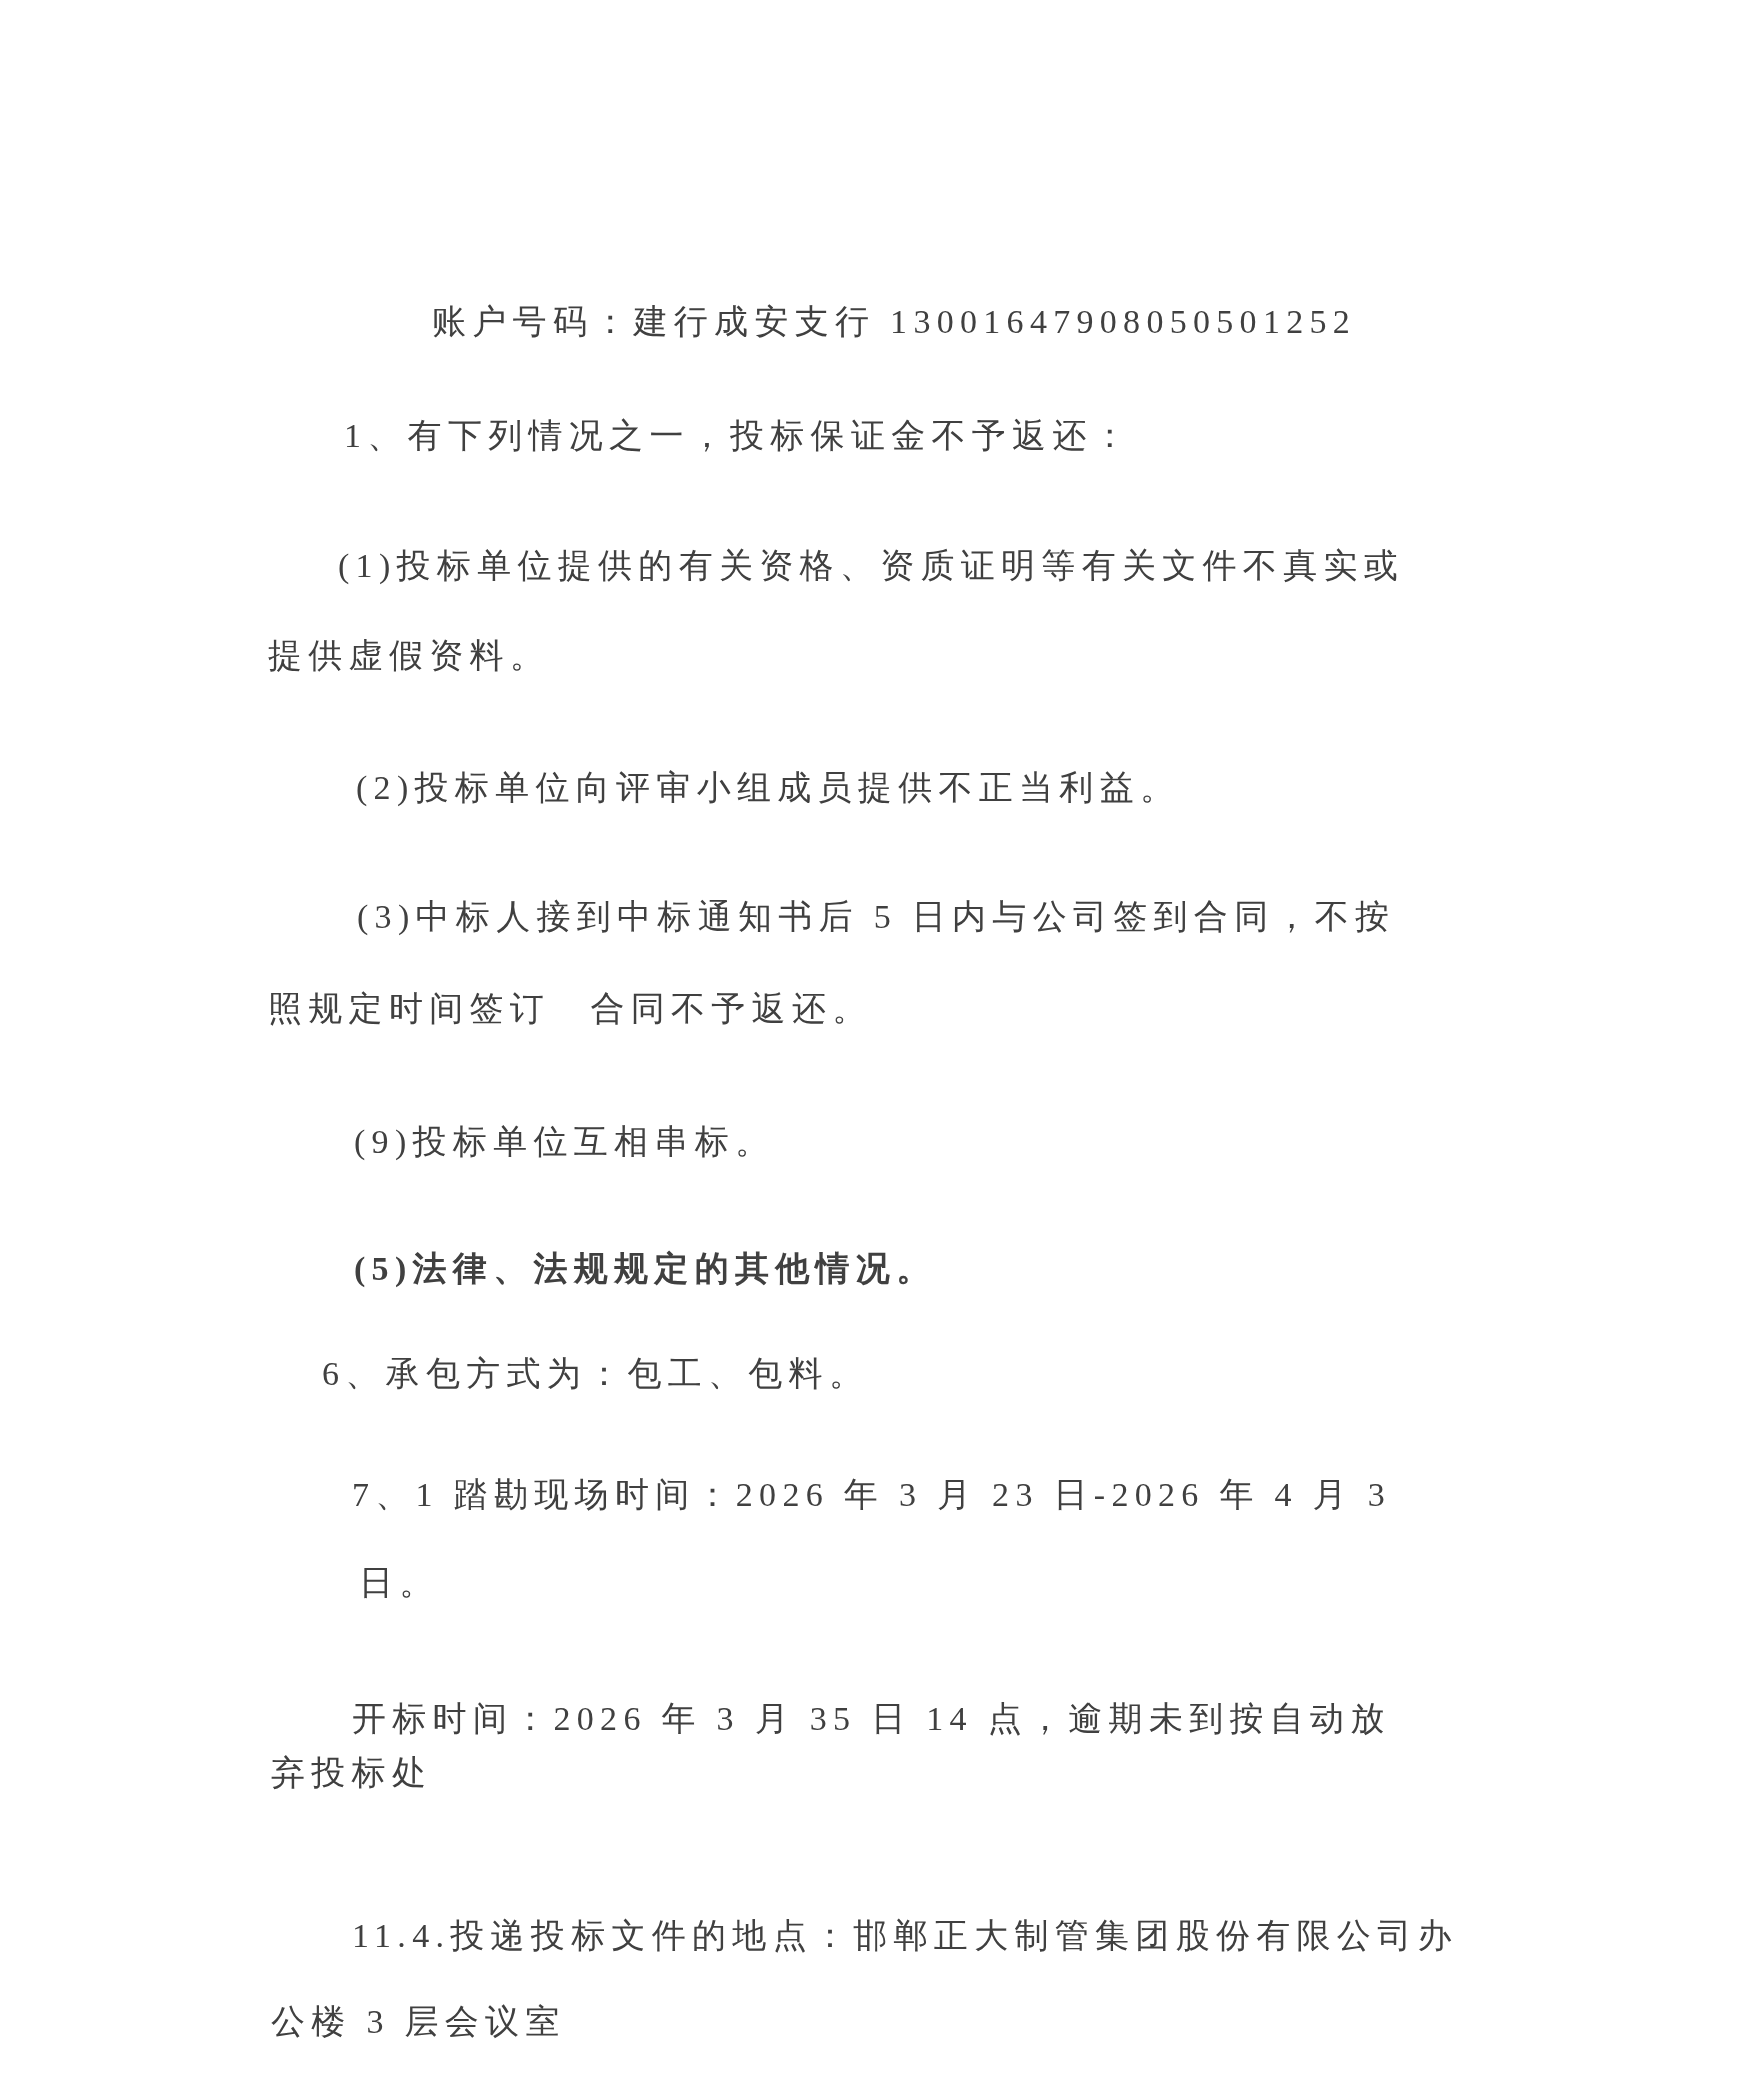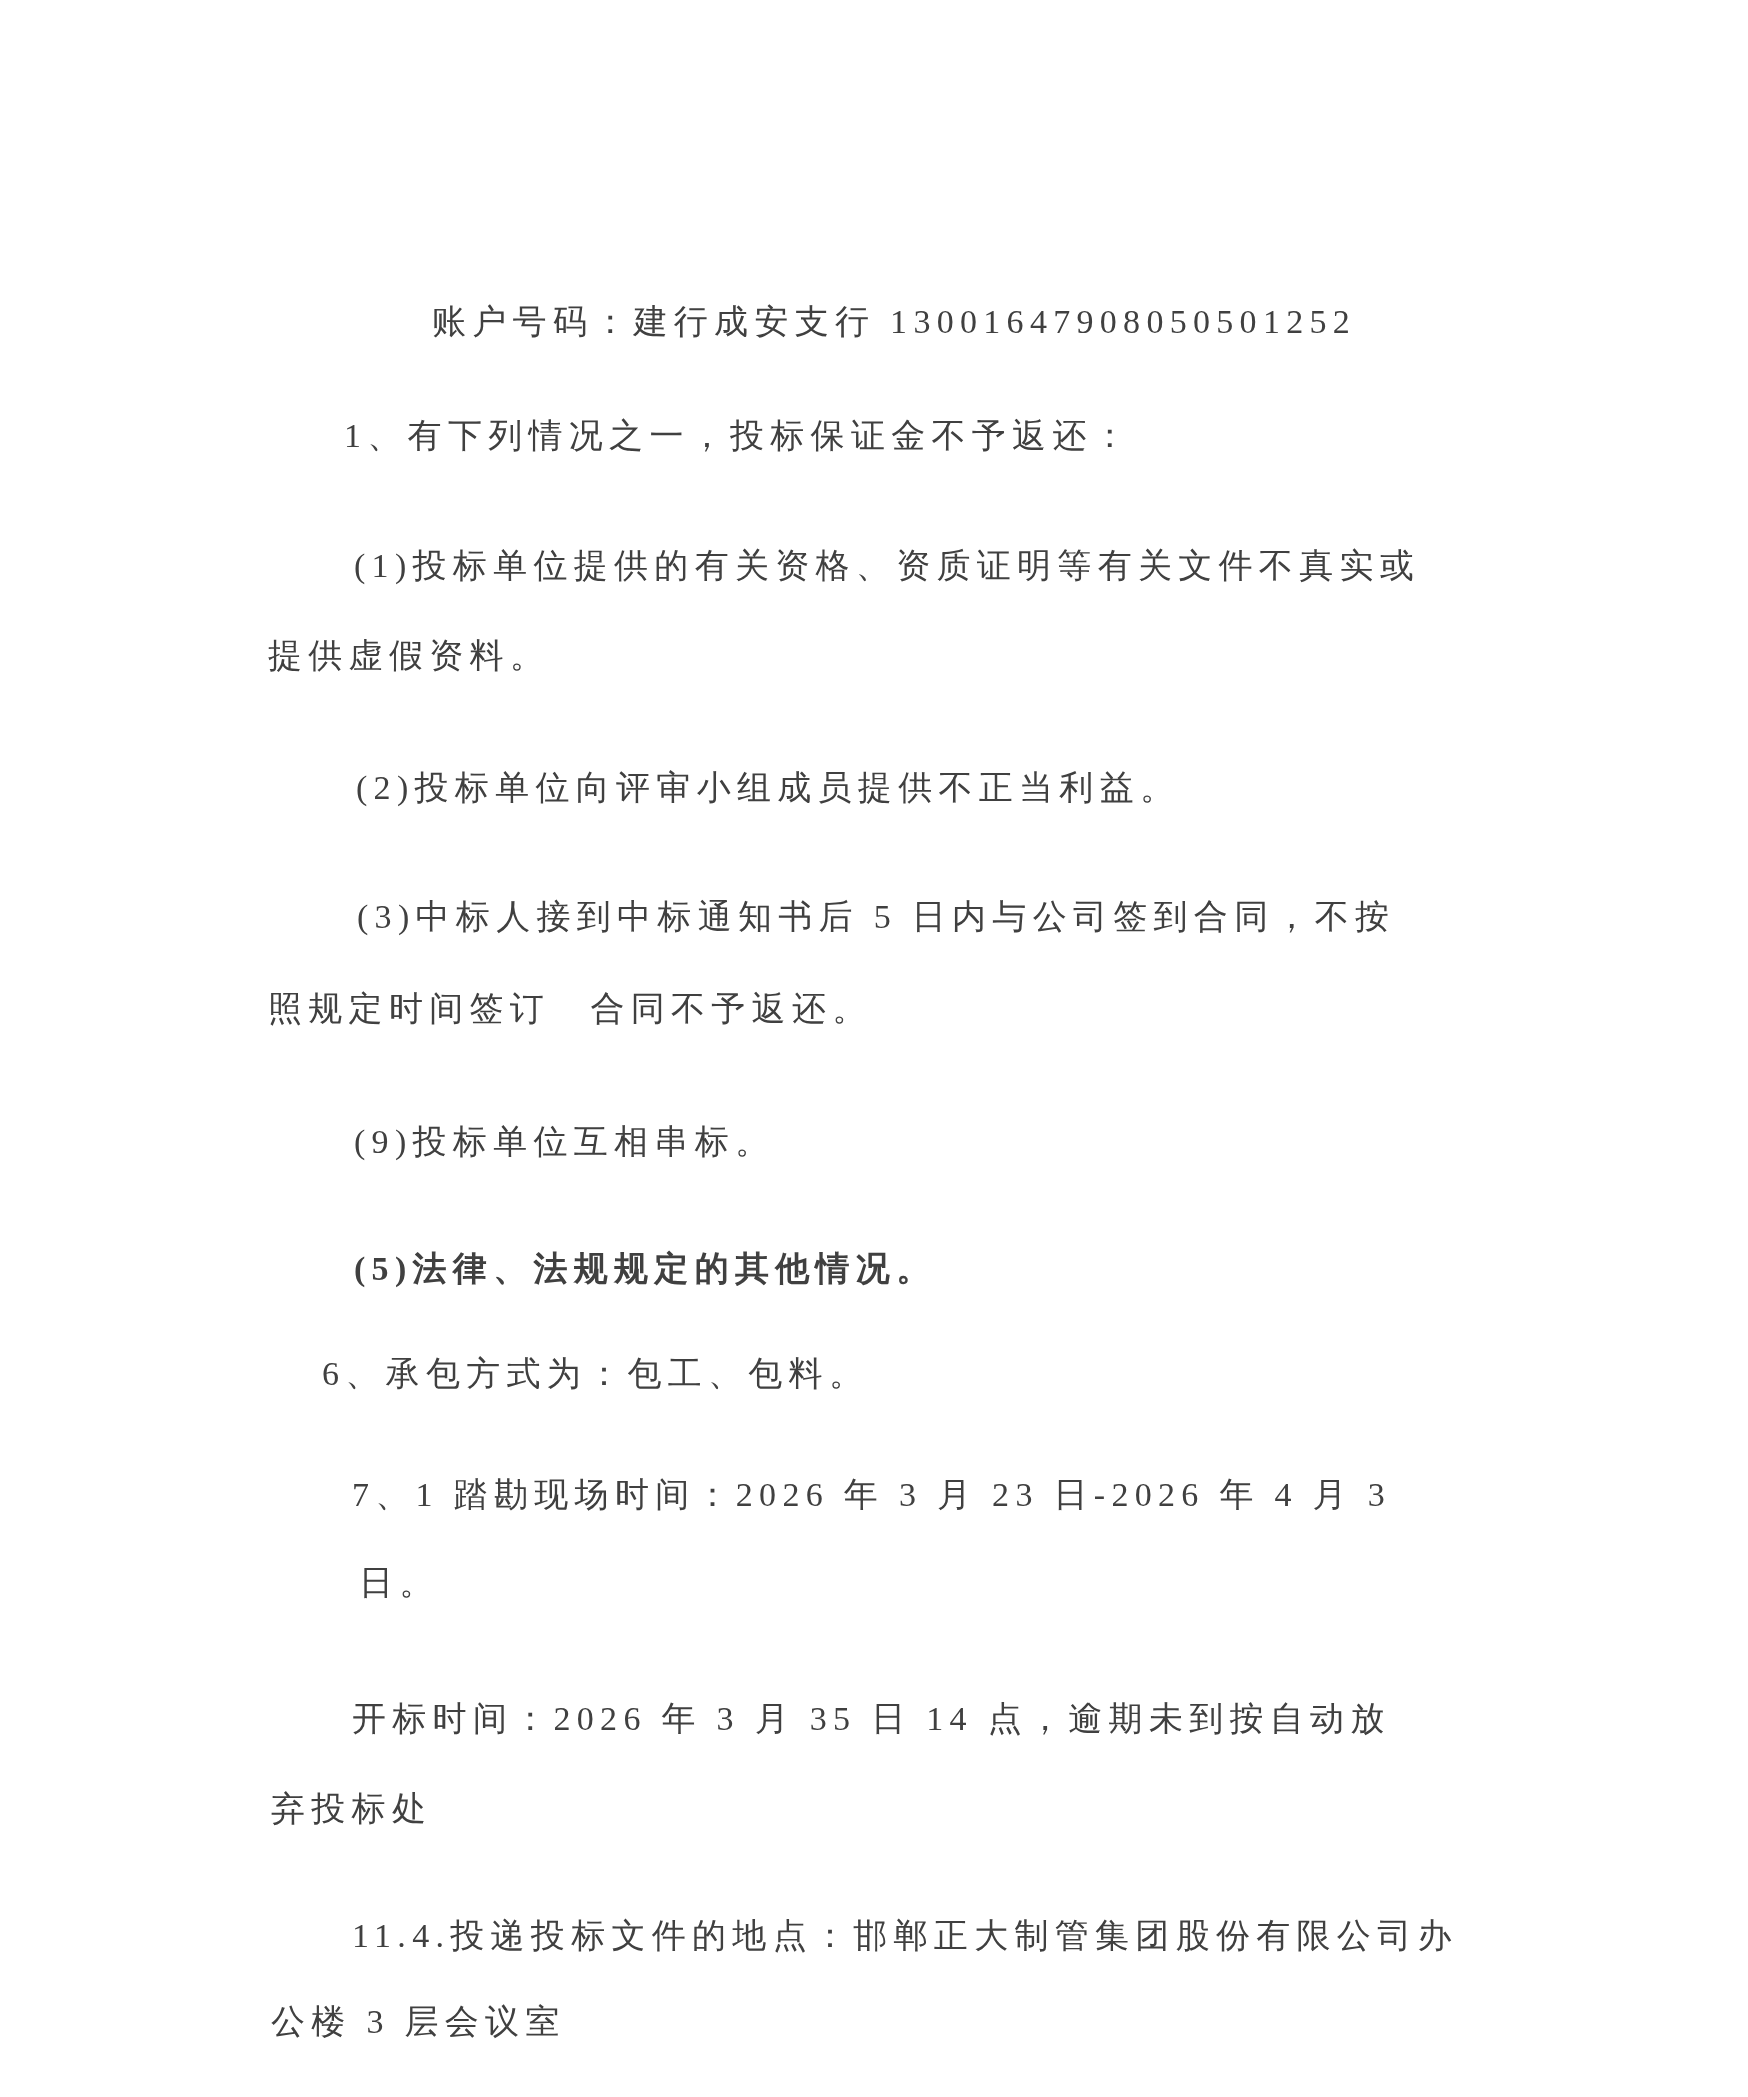--- a/index.html
+++ b/index.html
@@ -24,29 +24,29 @@
     letter-spacing: 6.3px;
     font-weight: 400;
   }
 </style>
 </head>
 <body>
 
 <div class="page">
   <div class="line" style="top:297px;  left:432px;">账户号码：建行成安支行 13001647908050501252</div>
   <div class="line" style="top:411px;  left:344px;">1、有下列情况之一，投标保证金不予返还：</div>
-  <div class="line" style="top:541px; left:354px;">(1)投标单位提供的有关资格、资质证明等有关文件不真实或</div>
+  <div class="line" style="top:541px; left:338px;">(1)投标单位提供的有关资格、资质证明等有关文件不真实或</div>
   <div class="line" style="top:631px; left:268px;">提供虚假资料。</div>
   <div class="line" style="top:763px; left:356px;">(2)投标单位向评审小组成员提供不正当利益。</div>
   <div class="line" style="top:892px; left:357px;">(3)中标人接到中标通知书后 5 日内与公司签到合同，不按</div>
   <div class="line" style="top:984px; left:268px;">照规定时间签订　合同不予返还。</div>
   <div class="line" style="top:1117px; left:354px;">(9)投标单位互相串标。</div>
   <div class="line" style="top:1244px; left:354px;font-weight:bold;">(5)法律、法规规定的其他情况。</div>
   <div class="line" style="top:1349px; left:322px;">6、承包方式为：包工、包料。</div>
   <div class="line" style="top:1470px; left:352px;">7、1 踏勘现场时间：2026 年 3 月 23 日-2026 年 4 月 3</div>
   <div class="line" style="top:1558px; left:359px;">日。</div>
   <div class="line" style="top:1694px; left:352px;">开标时间：2026 年 3 月 35 日 14 点，逾期未到按自动放</div>
-  <div class="line" style="top:1784px; left:271px;">弃投标处</div>
+  <div class="line" style="top:1748px; left:271px;">弃投标处</div>
   <div class="line" style="top:1911px; left:352px;">11.4.投递投标文件的地点：邯郸正大制管集团股份有限公司办</div>
   <div class="line" style="top:1997px; left:271px;">公楼 3 层会议室</div>
 
 </div>
 
 
 </body></html>

